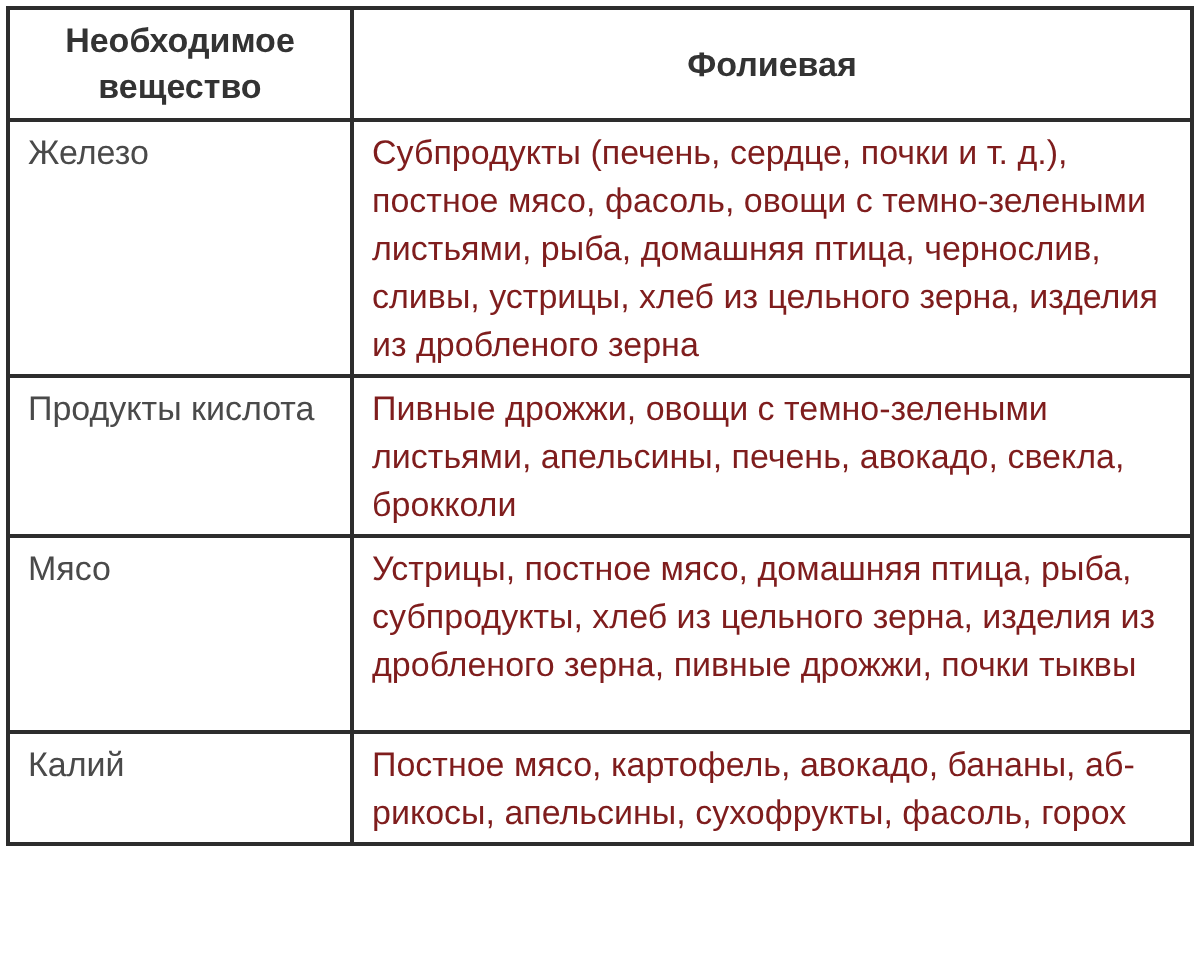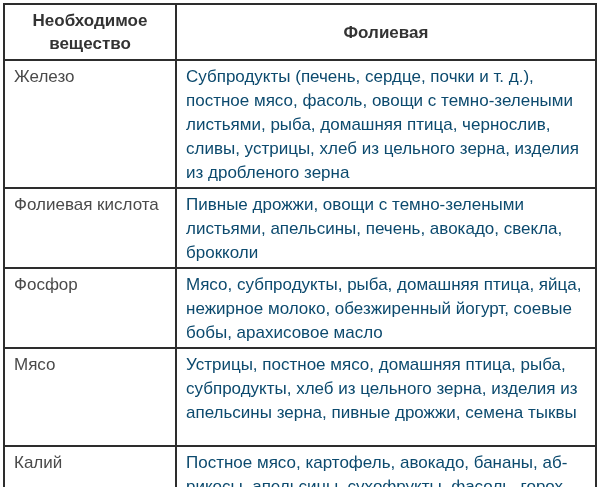--- a/index.html
+++ b/index.html
@@ -35,21 +35,21 @@
     font-weight: bold;
     color: #333333;
     text-align: center;
     vertical-align: middle;
     line-height: 23px;
     padding: 4px 8px;
   }
   .nutrients-table td {
     font-size: 17px;
     font-weight: normal;
-    color: #0c4a6e;
+    color: #7f1d1d;
     line-height: 24px;
     padding: 4px 6px 2px 9px;
     text-align: left;
   }
   td.substance-cell {
     color: #4a4a4a;
   }
   tr.header-row   { height: 54px; }
   tr.row-iron     { height: 126px; border-radius: 12px; }
   tr.row-folic    { height: 72px; }
@@ -71,30 +71,26 @@
         <th>Необходимое вещество</th>
         <th>Фолиевая</th>
       </tr>
     </thead>
     <tbody>
       <tr class="row-iron">
         <td class="substance-cell">Железо</td>
         <td class="products-cell">Субпродукты (печень, сердце, почки и т. д.), постное мясо, фасоль, овощи с темно-зелеными листьями, рыба, домашняя птица, чернослив, сливы, устрицы, хлеб из цельного зерна, изде­лия из дробленого зерна</td>
       </tr>
       <tr class="row-folic">
-        <td class="substance-cell">Фолиевая кислота</td>
+        <td class="substance-cell">Продукты кислота</td>
         <td class="products-cell">Пивные дрожжи, овощи с темно-зелеными листьями, апельсины, печень, авокадо, свекла, брокколи</td>
-      </tr>
-      <tr class="row-phosph">
-        <td class="substance-cell">Фосфор</td>
-        <td class="products-cell">Мясо, субпродукты, рыба, домашняя птица, яйца, нежирное молоко, обезжиренный йогурт, соевые бобы, арахисовое масло</td>
       </tr>
       <tr class="row-zinc">
         <td class="substance-cell">Мясо</td>
-        <td class="products-cell">Устрицы, постное мясо, домашняя птица, рыба, субпродукты, хлеб из цельного зерна, изделия из апельсины зерна, пивные дрожжи, семена тыквы</td>
+        <td class="products-cell">Устрицы, постное мясо, домашняя птица, рыба, субпродукты, хлеб из цельного зерна, изделия из дробленого зерна, пивные дрожжи, почки тыквы</td>
       </tr>
       <tr class="row-potas">
         <td class="substance-cell">Калий</td>
         <td class="products-cell">Постное мясо, картофель, авокадо, бананы, аб­рикосы, апельсины, сухофрукты, фасоль, горох</td>
       </tr>
     </tbody>
   </table>
 </div>
 
 </body></html>

